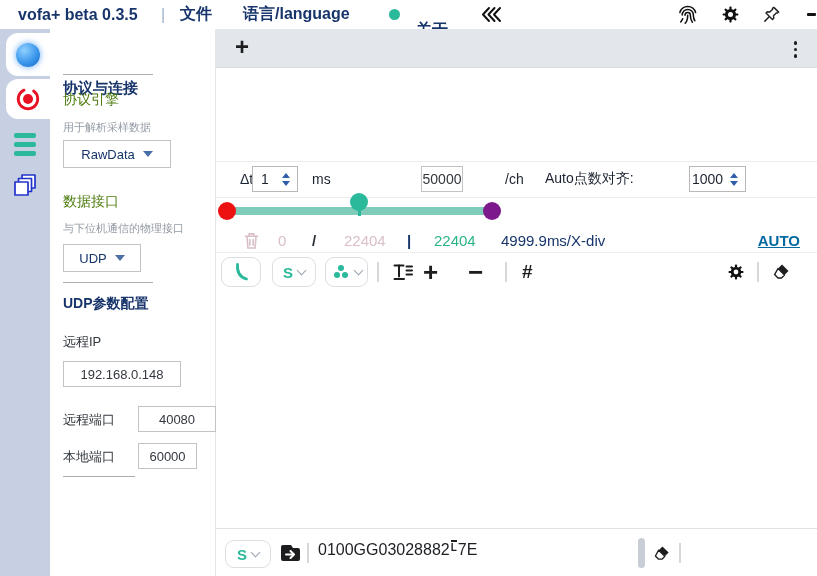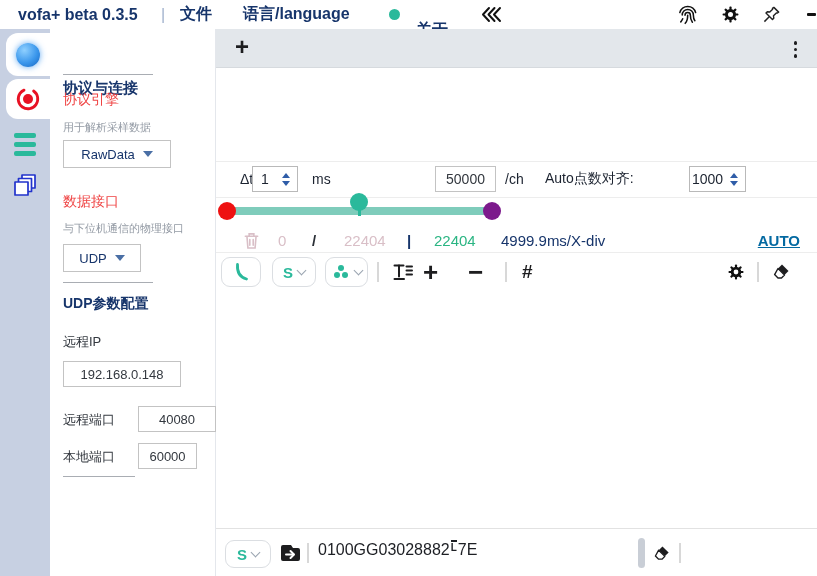--- a/index.html
+++ b/index.html
@@ -27,21 +27,21 @@
             background: radial-gradient(circle at 35% 30%, #8fd0ff, #3b97ec 55%, #1565c0 100%);
             box-shadow: 0 0 6px rgba(60,150,240,.8); }
   .hamburger { display:flex; flex-direction:column; gap:4px; }
   .hamburger span { width:22px; height:5px; border-radius:2px; background:#2ab99b; }
 
   
   .panel { position:absolute; top:29px; left:50px; width:166px; height:547px; background:#fff;
            border-right:1px solid #e4e7ec; }
   .p-abs { position:absolute; left:13px; }
   .p-title { font-size:15px; font-weight:700; color:#17356b; }
-  .p-sec { font-size:14px; color:#ef4444; }
+  .p-sec { font-size:14px; color:#4d7c0f; }
   .p-hint { font-size:11px; color:#939aa4; }
   .p-lbl { font-size:13px; color:#33383f; }
   .p-hr { position:absolute; left:13px; height:1px; background:#a9adb3; }
   .selectbox { position:absolute; left:13px; height:28px; border:1px solid #c3c3c3; background:#fff;
                display:flex; align-items:center; justify-content:center; gap:8px; cursor:pointer; }
   .selectbox .sel-val { font-size:13px; color:#17356b; }
   .caret-dn { width:0; height:0; border-left:5px solid transparent; border-right:5px solid transparent;
               border-top:6px solid #4a6fa5; }
   .txtbox { position:absolute; height:26px; border:1px solid #c3c3c3; background:#fff;
             font-size:13px; color:#33383f; text-align:center; outline:none;
@@ -255,21 +255,21 @@
     <div class="controls">
       <div class="c-abs" style="left:24px;">Δt:</div>
       <div class="spinbox" style="left:36px; width:46px;">
         <input class="spinval" style="width: 24px;" value="1">
         <span class="spincol">
             <span class="arr-up"></span>
             <span class="arr-dn"></span>
           </span>
       </div>
       <div class="c-abs" style="left:96px;">ms</div>
-      <input class="txtbox" style="left: 219px; top: 3px; width: 61px; font-size: 14px; position: absolute;" value="50000">
+      <input class="txtbox" style="left: 205px; top: 3px; width: 42px; font-size: 14px; position: absolute;" value="50000">
       <div class="c-abs" style="left:289px;">/ch</div>
       <div class="c-abs" style="left:329px;">Auto点数对齐:</div>
       <div class="spinbox" style="left:473px; width:57px;">
         <input class="spinval" style="width: 35px;" value="1000">
         <span class="spincol">
             <span class="arr-up"></span>
             <span class="arr-dn"></span>
           </span>
       </div>
     </div>

